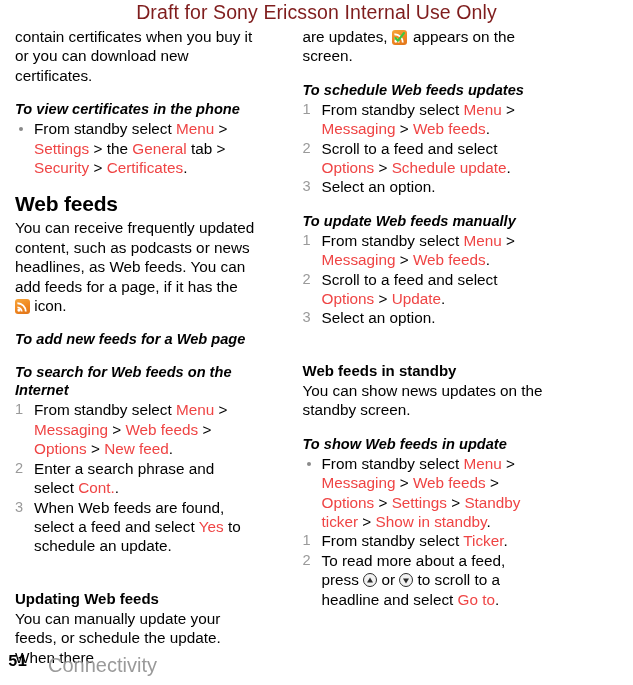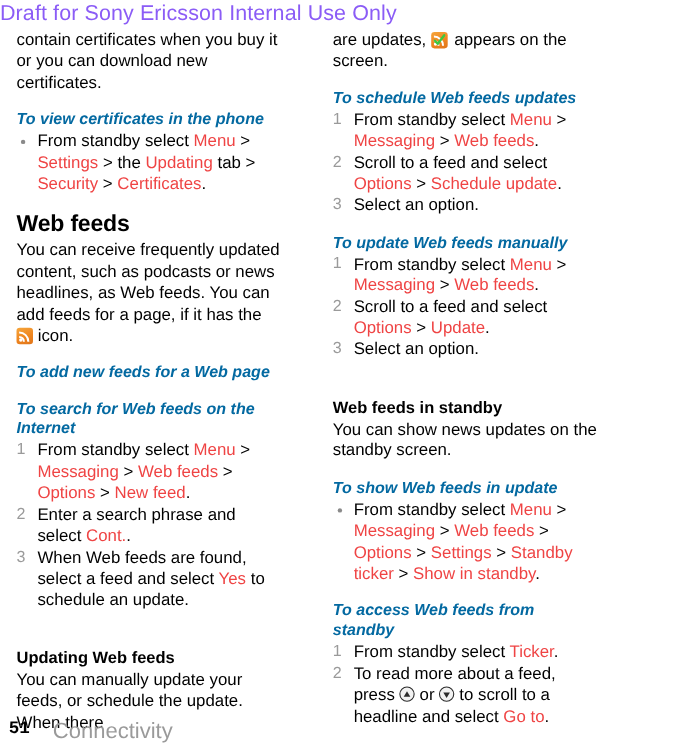--- a/index.html
+++ b/index.html
@@ -13,22 +13,23 @@
   #page {
     position: relative;
     width: 633px; height: 685px;
     overflow: hidden;
     background: #fff;
   }
   
   .watermark {
     position: absolute;
     top: 1px; left: 0; width: 633px;
+    text-align: center;
     font-size: 19.5px;
-    color: #8b5cf6;
+    color: #7f1d1d;
     letter-spacing: 0.1px;
     white-space: nowrap;
   }
   
   .columns {
     position: absolute;
     top: 27px; left: 0;
     width: 555px;
     height: 618px;
     display: flex;
@@ -56,21 +57,21 @@
     color: #000;
     margin-top: 14px;
     margin-bottom: 2px;
     letter-spacing: -0.2px;
   }
   .h-task {
     font-size: 14.6px;
     line-height: 18px;
     font-weight: bold;
     font-style: italic;
-    color: #0369a1;
+    color: #000000;
     margin-top: 15px;
     margin-bottom: 1px;
   }
   .h-sub {
     font-size: 15px;
     line-height: 19px;
     font-weight: bold;
     color: #000;
     margin-top: 33px;
     margin-bottom: 1px;
@@ -191,21 +192,21 @@
   <div class="watermark">Draft for Sony Ericsson Internal Use Only</div>
 
   <div class="columns">
 
     <div class="col left">
 
       <p class="body"><span>contain certificates when you buy it or</span> <span>you can download new certificates.</span></p>
 
       <h4 class="h-task">To view certificates in the phone</h4>
       <ul class="bullets">
-        <li><span>From standby select </span><span class="lk">Menu</span><span> &gt; </span><span class="lk">Settings</span><span> &gt; the </span><span class="lk">Updating</span><span> tab &gt; </span><span class="lk">Security</span><span> &gt; </span><span class="lk">Certificates</span><span>.</span></li>
+        <li><span>From standby select </span><span class="lk">Menu</span><span> &gt; </span><span class="lk">Settings</span><span> &gt; the </span><span class="lk">General</span><span> tab &gt; </span><span class="lk">Security</span><span> &gt; </span><span class="lk">Certificates</span><span>.</span></li>
       </ul>
 
       <h2 class="h-chapter">Web feeds</h2>
       <p class="body tight"><span>You can receive frequently updated content, such as podcasts or news headlines, as Web feeds. You can add feeds for a page, if it has the </span><span class="ico rss"><svg width="11" height="11" viewBox="0 0 11 11">
               <circle cx="1.9" cy="9.1" r="1.55" fill="#ffffff"></circle>
               <path d="M0.4 5.4a5.2 5.2 0 0 1 5.2 5.2H3.75A3.35 3.35 0 0 0 0.4 7.25z" fill="#ffffff"></path>
               <path d="M0.4 1.3a9.3 9.3 0 0 1 9.3 9.3H7.85A7.45 7.45 0 0 0 0.4 3.15z" fill="#ffffff"></path>
             </svg></span><span> icon.</span></p>
 
       <h4 class="h-task">To add new feeds for a Web page</h4>
@@ -246,21 +247,20 @@
       </ol>
 
       <h3 class="h-sub">Web feeds in standby</h3>
       <p class="body tight">You can show news updates on the standby screen.</p>
 
       <h4 class="h-task">To show Web feeds in update</h4>
       <ul class="bullets">
         <li><span>From standby select </span><span class="lk">Menu</span><span> &gt; </span><span class="lk">Messaging</span><span> &gt; </span><span class="lk">Web feeds</span><span> &gt; </span><span class="lk">Options</span><span> &gt; </span><span class="lk">Settings</span><span> &gt; </span><span class="lk">Standby ticker</span><span> &gt; </span><span class="lk">Show in standby</span><span>.</span></li>
       </ul>
 
-      <h4 class="h-task">To access Web feeds from standby</h4>
       <ol class="steps">
         <li><span class="num">1</span><span>From standby select </span><span class="lk">Ticker</span><span>.</span></li>
         <li><span class="num">2</span><span>To read more about a feed, press </span><span class="ico navkey up"><span class="tri"></span></span><span> or </span><span class="ico navkey down"><span class="tri"></span></span><span> to scroll to a headline and select </span><span class="lk">Go to</span><span>.</span></li>
       </ol>
     </div>
   </div>
 
   <div class="footer">
     <span class="pageno">51</span>
     <span class="section">Connectivity</span>

